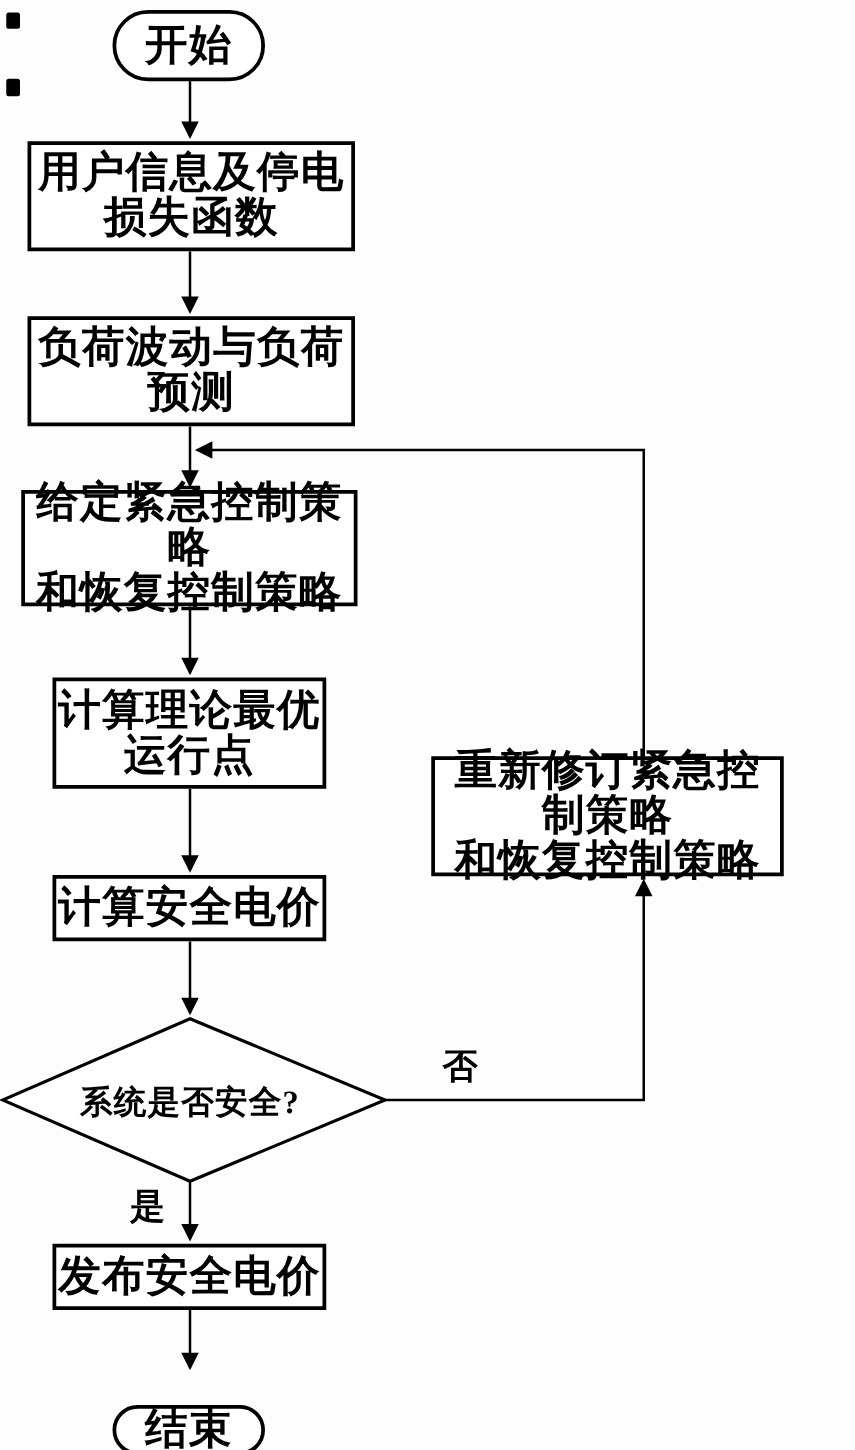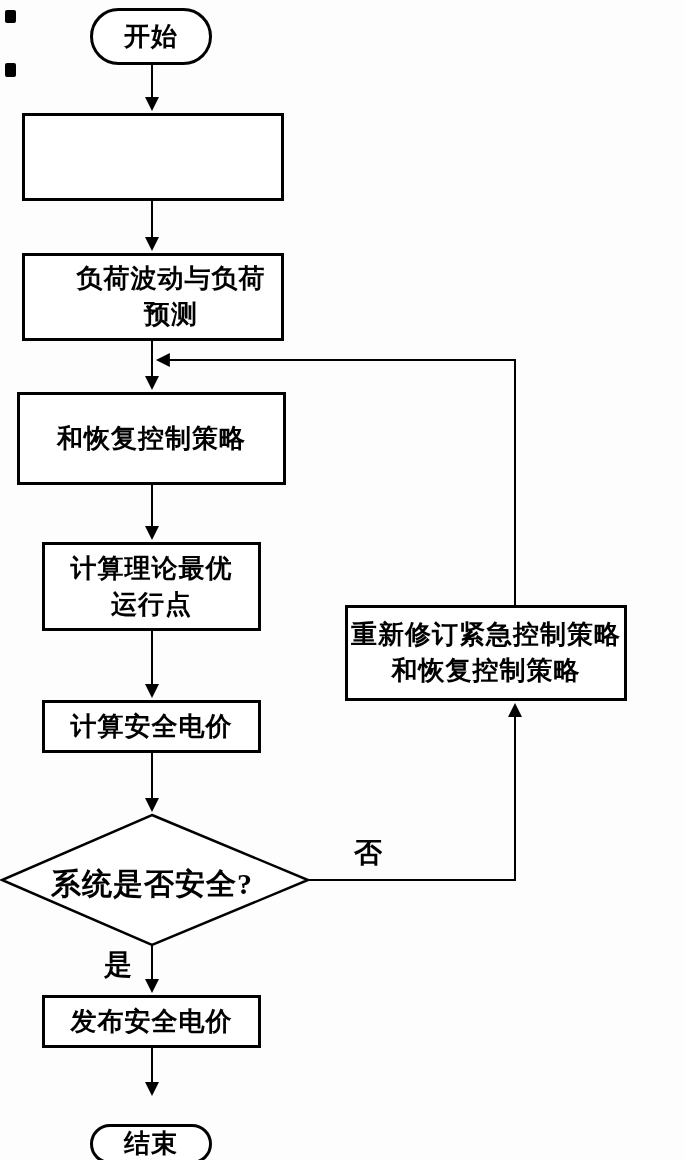--- a/index.html
+++ b/index.html
@@ -17,40 +17,40 @@
   .connectors { position: absolute; left: 0; top: 0; width: 684px; height: 1160px; }
   .node {
     position: absolute;
     display: flex;
     flex-direction: column;
     align-items: center;
     justify-content: center;
     text-align: center;
     background: #ffffff;
     border: 3px solid #000;
-    font-size: 26px;
+    font-size: 34px;
     line-height: 36px;
     letter-spacing: 1px;
   }
   .node .line { display: block; }
   .stadium { border-radius: 29px; }
   #node-start      { left: 90px;  top: 8px;    width: 122px; height: 57px; }
   #node-user-info  { left: 22px;  top: 113px;  width: 262px; height: 88px; }
-  #node-load       { left: 22px;  top: 253px;  width: 262px; height: 88px; padding-left: 36px; }
+  #node-load       { left: 22px;  top: 253px;  width: 262px; height: 88px; }
   #node-strategy   { left: 17px;  top: 392px;  width: 269px; height: 93px; }
   #node-optimal    { left: 42px;  top: 542px;  width: 219px; height: 89px; justify-content: center; }
   #node-calc-price { left: 42px;  top: 700px;  width: 219px; height: 53px; text-align: right; }
   #node-revise     { left: 345px; top: 605px;  width: 282px; height: 96px; }
   #node-publish    { left: 42px;  top: 995px;  width: 219px; height: 53px; text-align: center; }
   #node-end        { left: 90px;  top: 1124px; width: 122px; height: 40px; }
   .diamond-text {
     position: absolute;
     left: 27px; top: 864px; width: 250px;
     text-align: center;
-    font-size: 30px;
+    font-size: 26px;
     letter-spacing: 1px;
   }
   .edge-label {
     position: absolute;
     font-size: 28px;
   }
   #label-no  { left: 354px; top: 834px; }
   #label-yes { left: 104px; top: 946px; }
   .artifact { position: absolute; background: #000; border-radius: 2px; }
   #artifact-1 { left: 5px; top: 10px; width: 11px; height: 13px; }
@@ -80,28 +80,31 @@
     <path d="M152,1048 V1094" stroke="#000" stroke-width="2" fill="none" marker-end="url(#arrow)"></path>
 
     <polygon points="152,815 308,880 152,945 2,880" fill="#ffffff" stroke="#000" stroke-width="2.5"></polygon>
   </svg>
 
   <div class="node stadium" id="node-start">
     <span class="line">开始</span>
   </div>
 
   <div class="node" id="node-user-info">
+    <span class="line">用户信息及停电</span>
+    <span class="line">损失函数</span>
   </div>
 
   <div class="node" id="node-load">
     <span class="line">负荷波动与负荷</span>
     <span class="line">预测</span>
   </div>
 
   <div class="node" id="node-strategy">
+    <span class="line">给定紧急控制策略</span>
     <span class="line">和恢复控制策略</span>
   </div>
 
   <div class="node" id="node-optimal">
     <span class="line">计算理论最优</span>
     <span class="line">运行点</span>
   </div>
 
   <div class="node" id="node-calc-price">
     <span class="line">计算安全电价</span>

